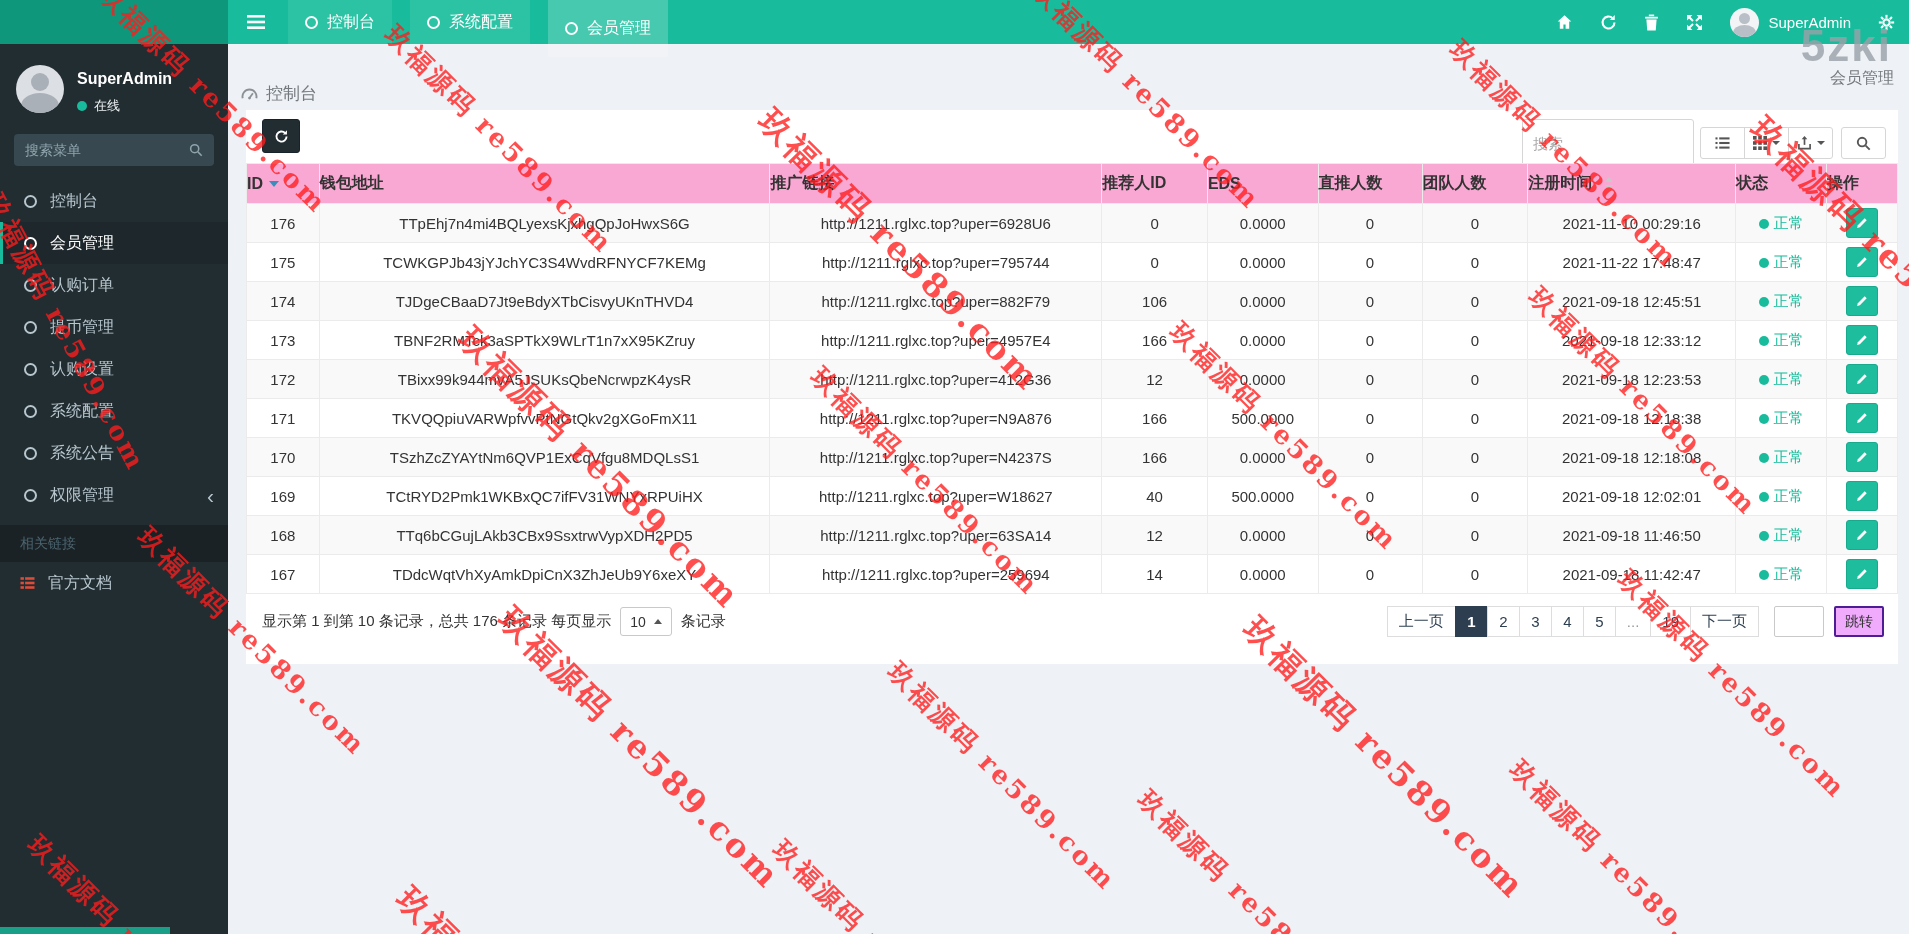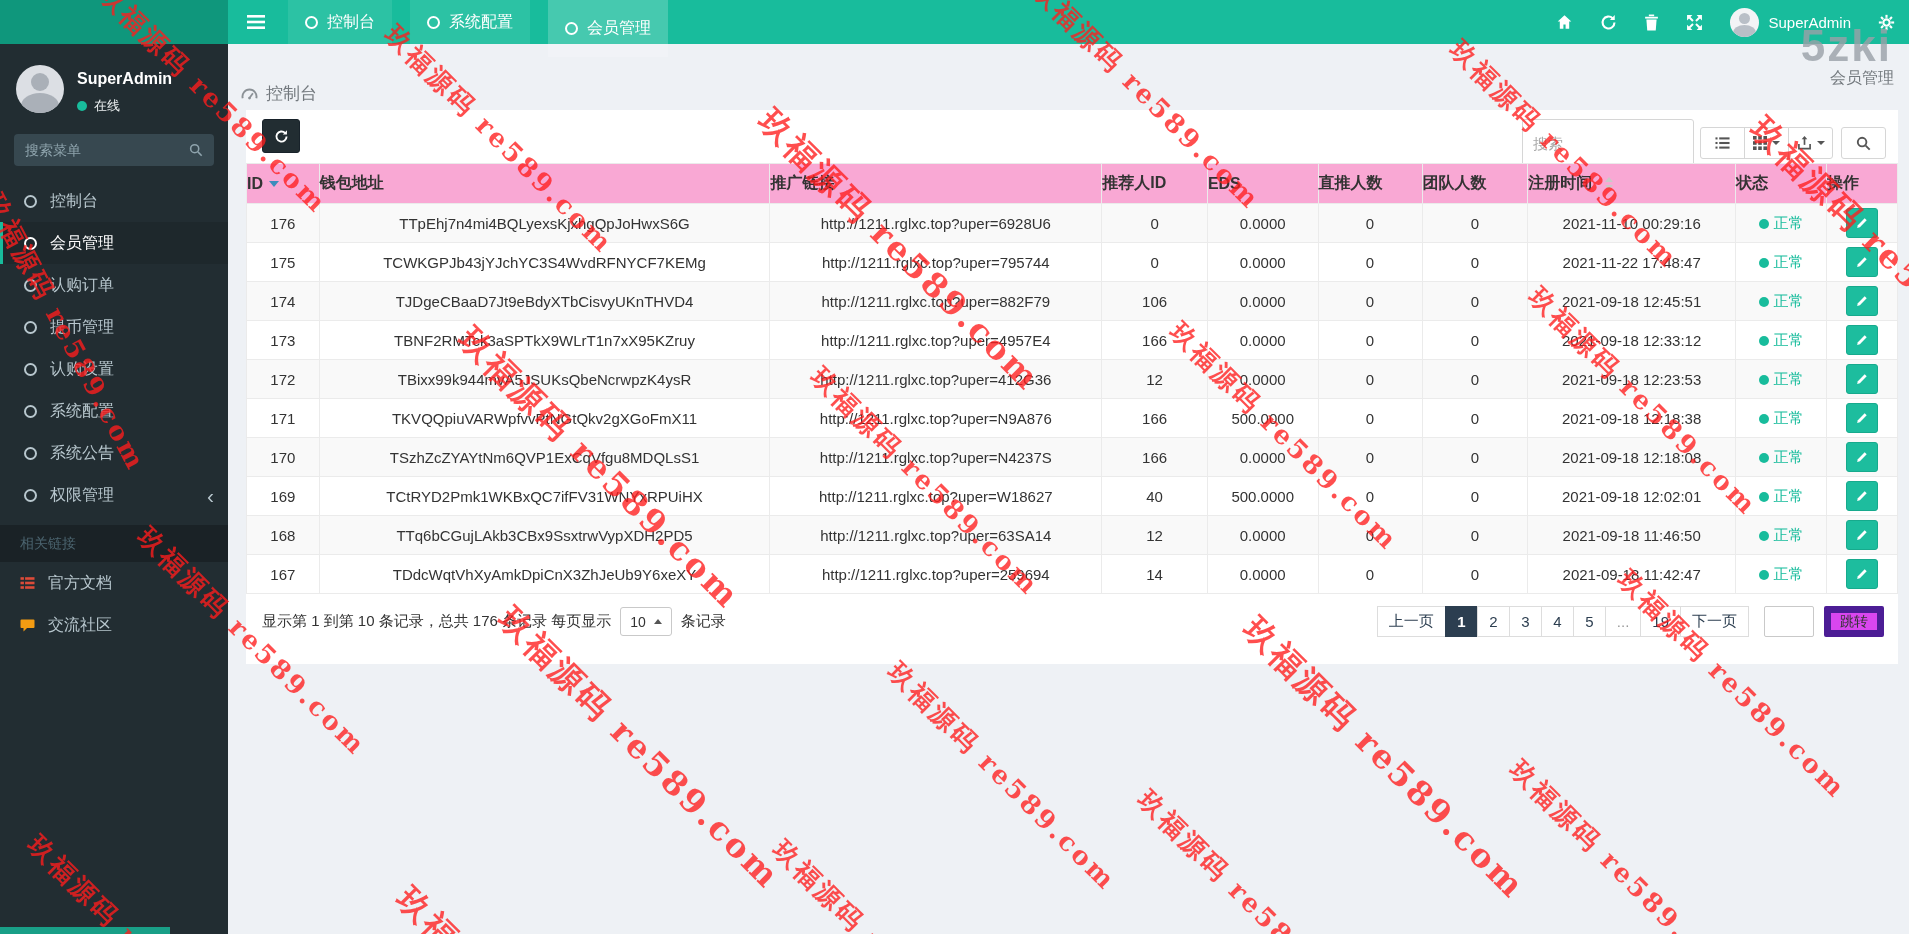--- a/index.html
+++ b/index.html
@@ -103,21 +103,21 @@
   .pg-size{display:inline-flex;align-items:center;gap:8px;border:1px solid #c9c9c9;border-radius:3px;
            height:29px;padding:5px 9px;background:#fff;cursor:pointer;font-size:14px;color:#333}
   .pg-nav{display:flex;align-items:center}
   .pg-btn{min-width:33px;height:31px;padding:0 11px;border:1px solid #ddd;background:#fff;
           color:#2c3e50;font-size:15px;display:flex;align-items:center;justify-content:center;cursor:pointer}
   .pg-btn + .pg-btn{margin-left:-1px}
   .pg-btn.active{background:#2c3e50;border-color:#2c3e50;color:#fff;font-weight:bold}
   .pg-btn.ellipsis{color:#999;cursor:default}
   .jump-input{width:50px;height:31px;border:1px solid #c9c9c9;border-radius:2px;margin-left:15px;
               outline:0;padding:0 6px;font-size:14px}
-  .jump-btn{height:31px;padding:0 9px;margin-left:10px;border:7px solid #4c1d95;background:#d946ef;
+  .jump-btn{height:31px;padding:0 9px;margin-left:10px;border:2px solid #4c1d95;background:#f0abfc;
             border-radius:2px;font-size:14px;color:#333;cursor:pointer}
 
   
   .wm{position:absolute;left:0;top:0;width:100%;height:100%;z-index:100;pointer-events:none;overflow:hidden}
   .wm span{position:absolute;color:rgba(255,28,28,.78);font-weight:bold;letter-spacing:3px;
            white-space:nowrap;transform:rotate(45deg);transform-origin:0 0;
            font-family:"DejaVu Serif","Liberation Serif",serif}
   .wm .md{font-size:26px}
   .wm .lg{font-size:33px}
   svg{display:block}
@@ -274,28 +274,20 @@
             <rect x="1" y="2.2" width="3.4" height="2.6"></rect>
             <rect x="5.6" y="2.2" width="9.4" height="2.6"></rect>
             <rect x="1" y="6.7" width="3.4" height="2.6"></rect>
             <rect x="5.6" y="6.7" width="9.4" height="2.6"></rect>
             <rect x="1" y="11.2" width="3.4" height="2.6"></rect>
             <rect x="5.6" y="11.2" width="9.4" height="2.6"></rect>
           </g>
         </svg>
     </span>
     <span>官方文档</span>
-  </div>
-  <div class="side-link">
-    <span>
-      <svg width="17" height="16" viewBox="0 0 16 16">
-          <path d="M2 2.5h12a1 1 0 0 1 1 1v6.5a1 1 0 0 1-1 1H7.5L4 14.5v-3.5H2a1 1 0 0 1-1-1V3.5a1 1 0 0 1 1-1z" fill="#f39c12"></path>
-        </svg>
-    </span>
-    <span>交流社区</span>
   </div>
   <div class="sidebar-bottom"></div>
 </aside>
 
 <div class="content-header">
   <div class="bc-left">
     <span>
       <svg width="17" height="15" viewBox="0 0 16 14">
           <path d="M1.6 11.5a6.6 6.6 0 1 1 12.8 0" fill="none" stroke="#8b9196" stroke-width="1.8"></path>
           <line x1="8" y1="11.3" x2="11.2" y2="6.8" stroke="#8b9196" stroke-width="1.6"></line>

